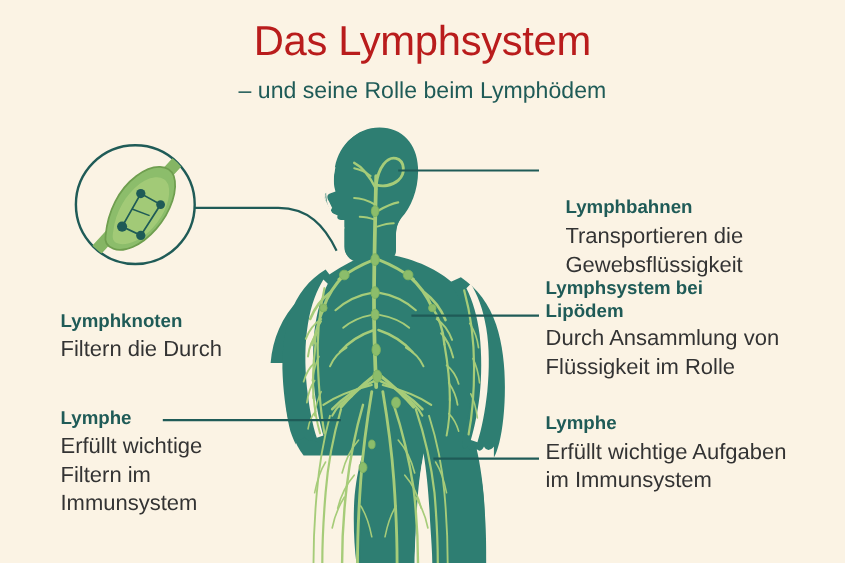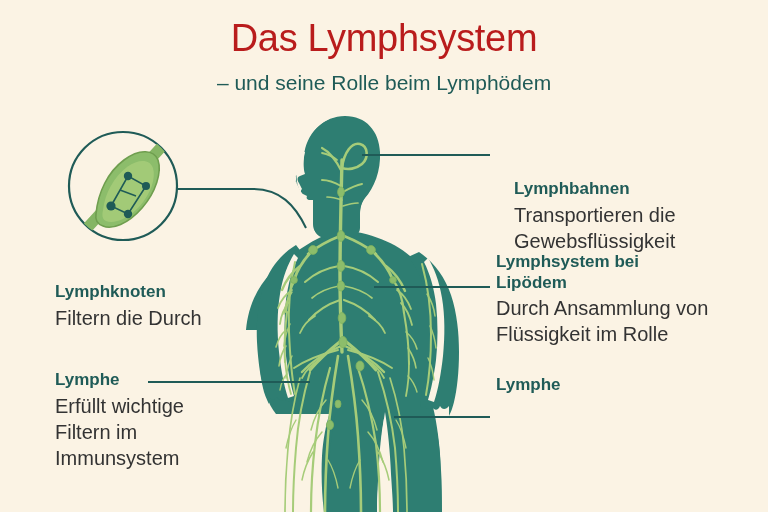--- a/index.html
+++ b/index.html
@@ -510,15 +510,17 @@
 
   <div class="callout cal-lipoedem">
     <p class="c-title">Lymphsystem bei
 Lipödem</p>
     <p class="c-body">Durch Ansammlung von
 Flüssigkeit im Rolle</p>
   </div>
 
   <div class="callout cal-lymphe-right">
     <p class="c-title">Lymphe</p>
+    <p class="c-body">Erfüllt wichtige Aufgaben
+im Immunsystem</p>
   </div>
 
 </div>
 
 </body></html>

